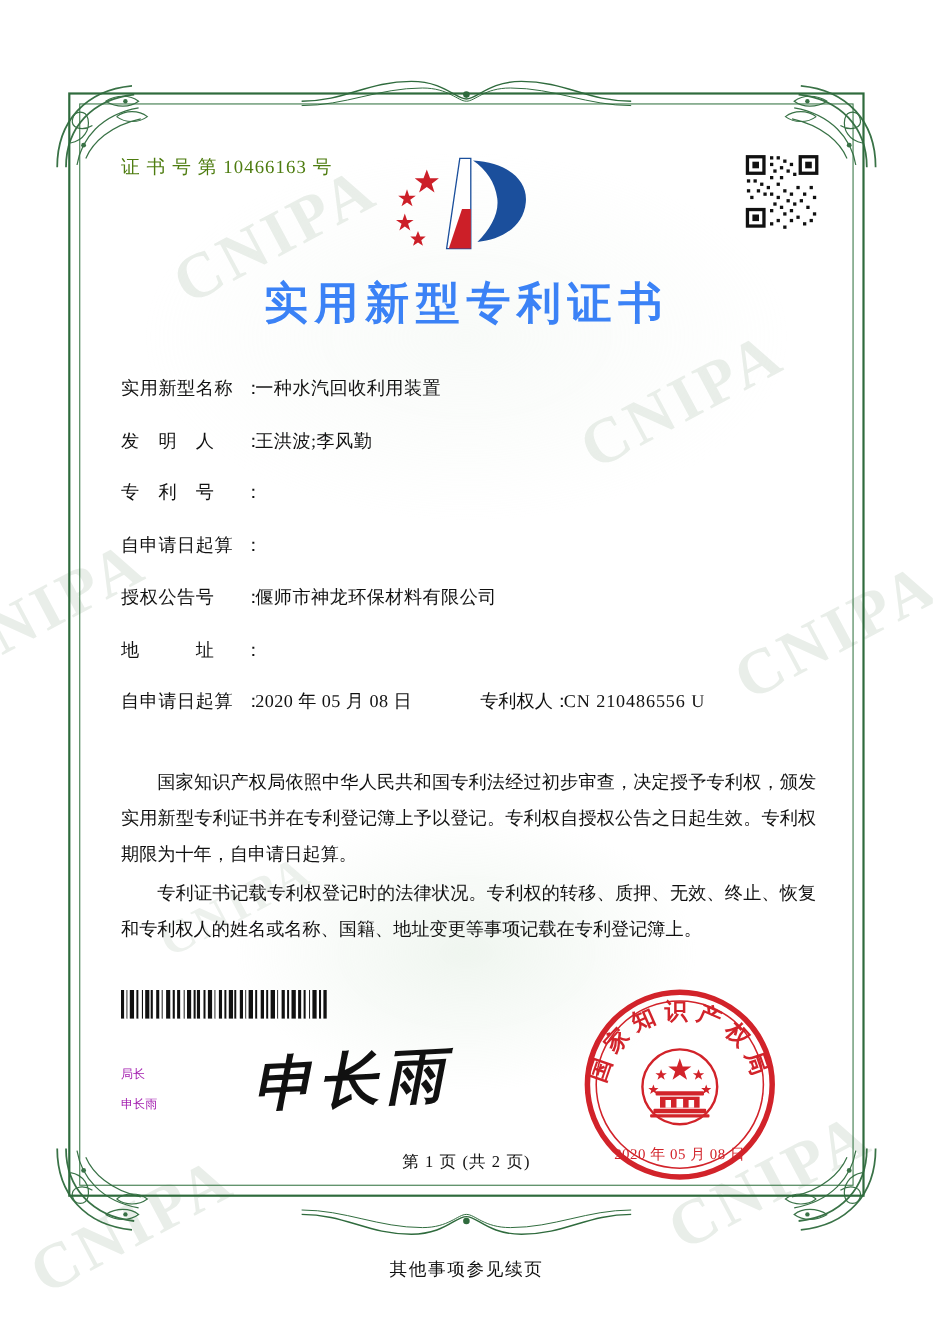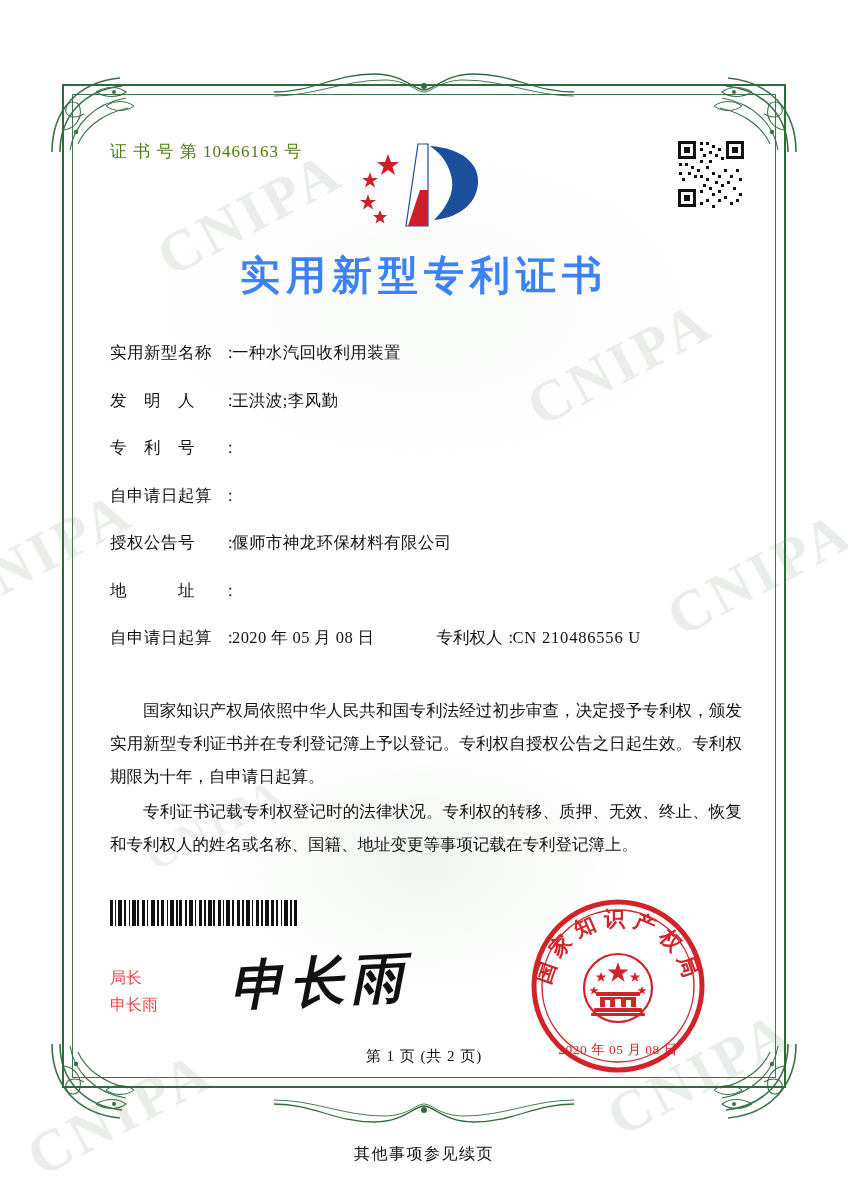--- a/index.html
+++ b/index.html
@@ -195,23 +195,23 @@
     display: flex;
     align-items: stretch;
     gap: 0;
   }
   .barcode i { display: block; background: #111; height: 100%; }
 
   .signature-block {
     position: absolute;
     left: 48px;
     top: 880px;
-    font-size: 16px;
+    font-size: 11px;
     line-height: 27px;
-    color: #ef4444;
+    color: #a21caf;
   }
 
   .sign-script {
     position: absolute;
     left: 168px;
     top: 862px;
     font-size: 54px;
     font-family: "DejaVu Serif", serif;
     font-style: italic;
     font-weight: 700;

